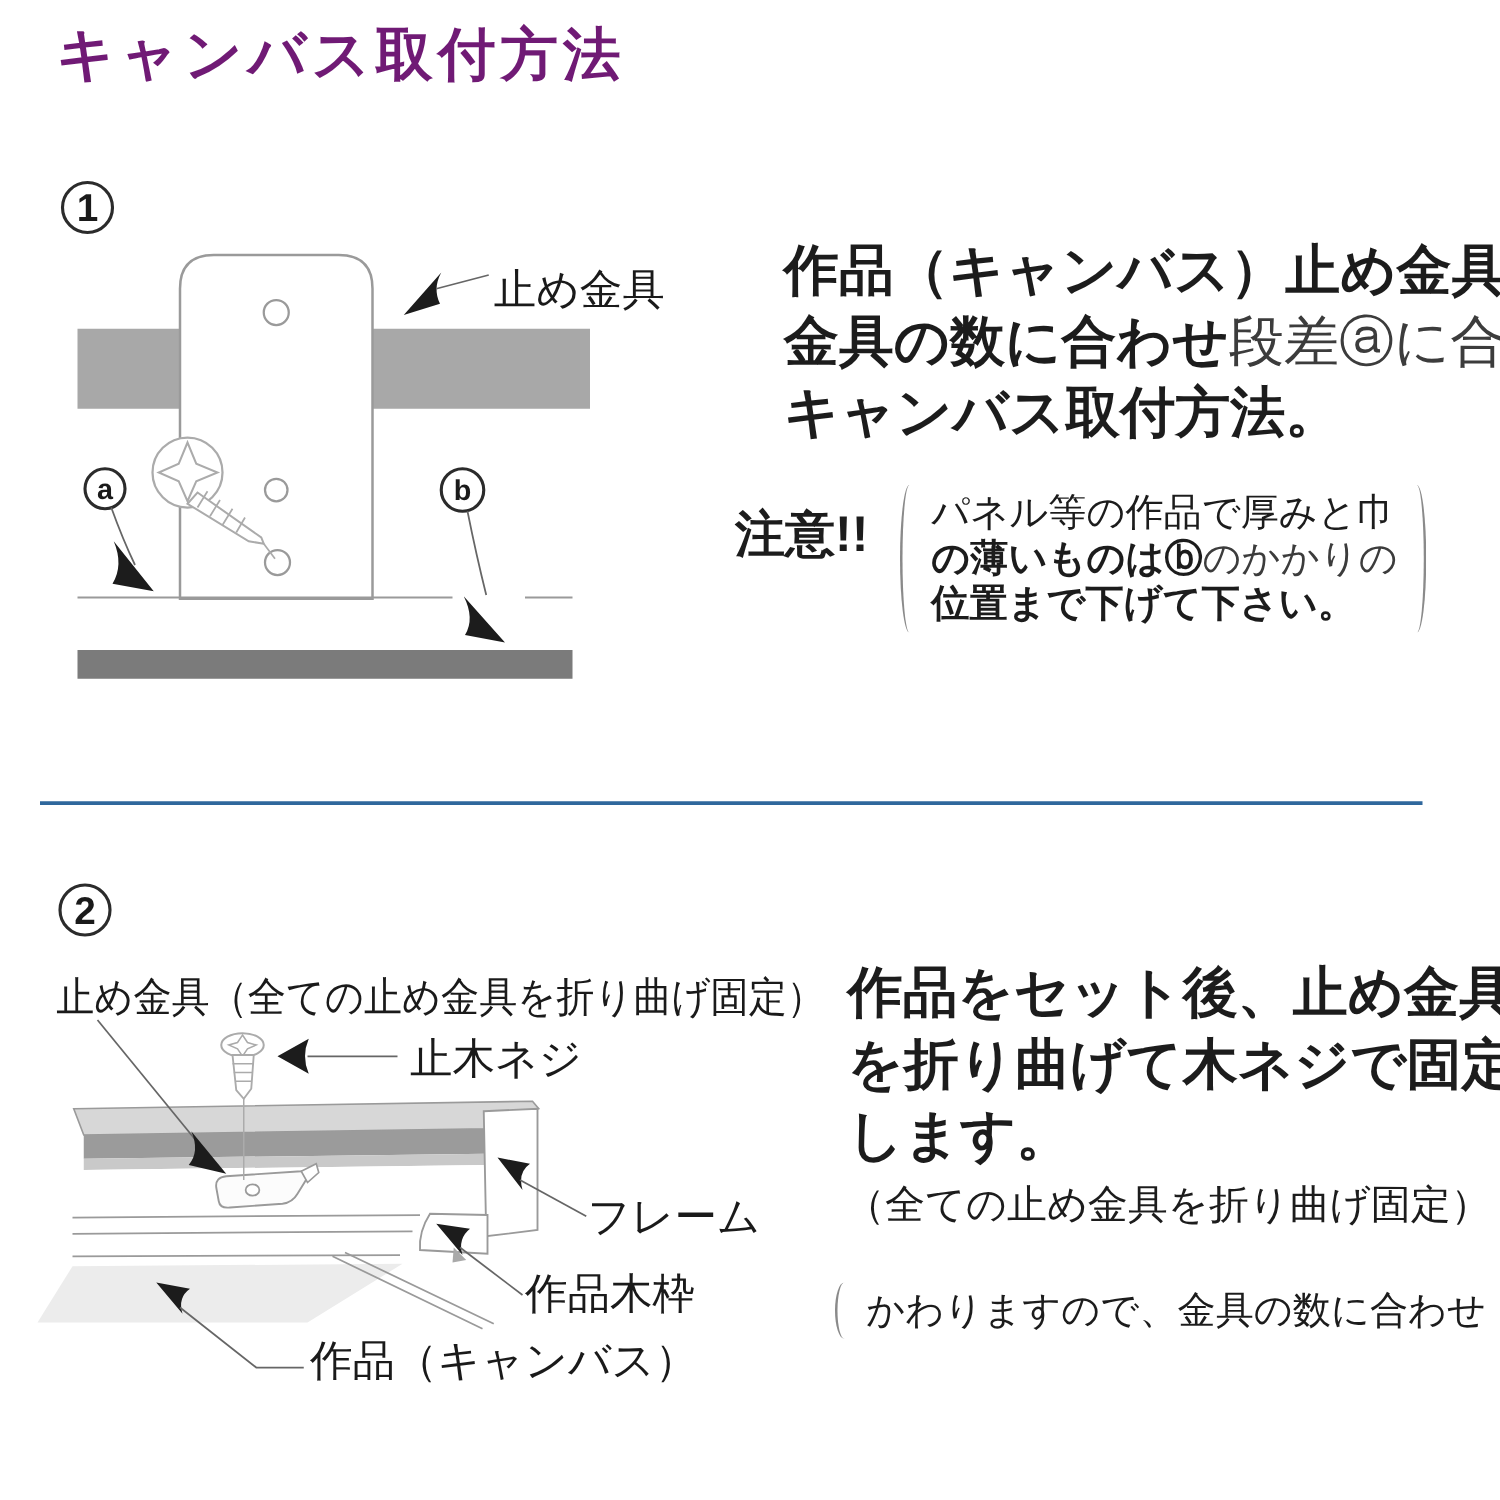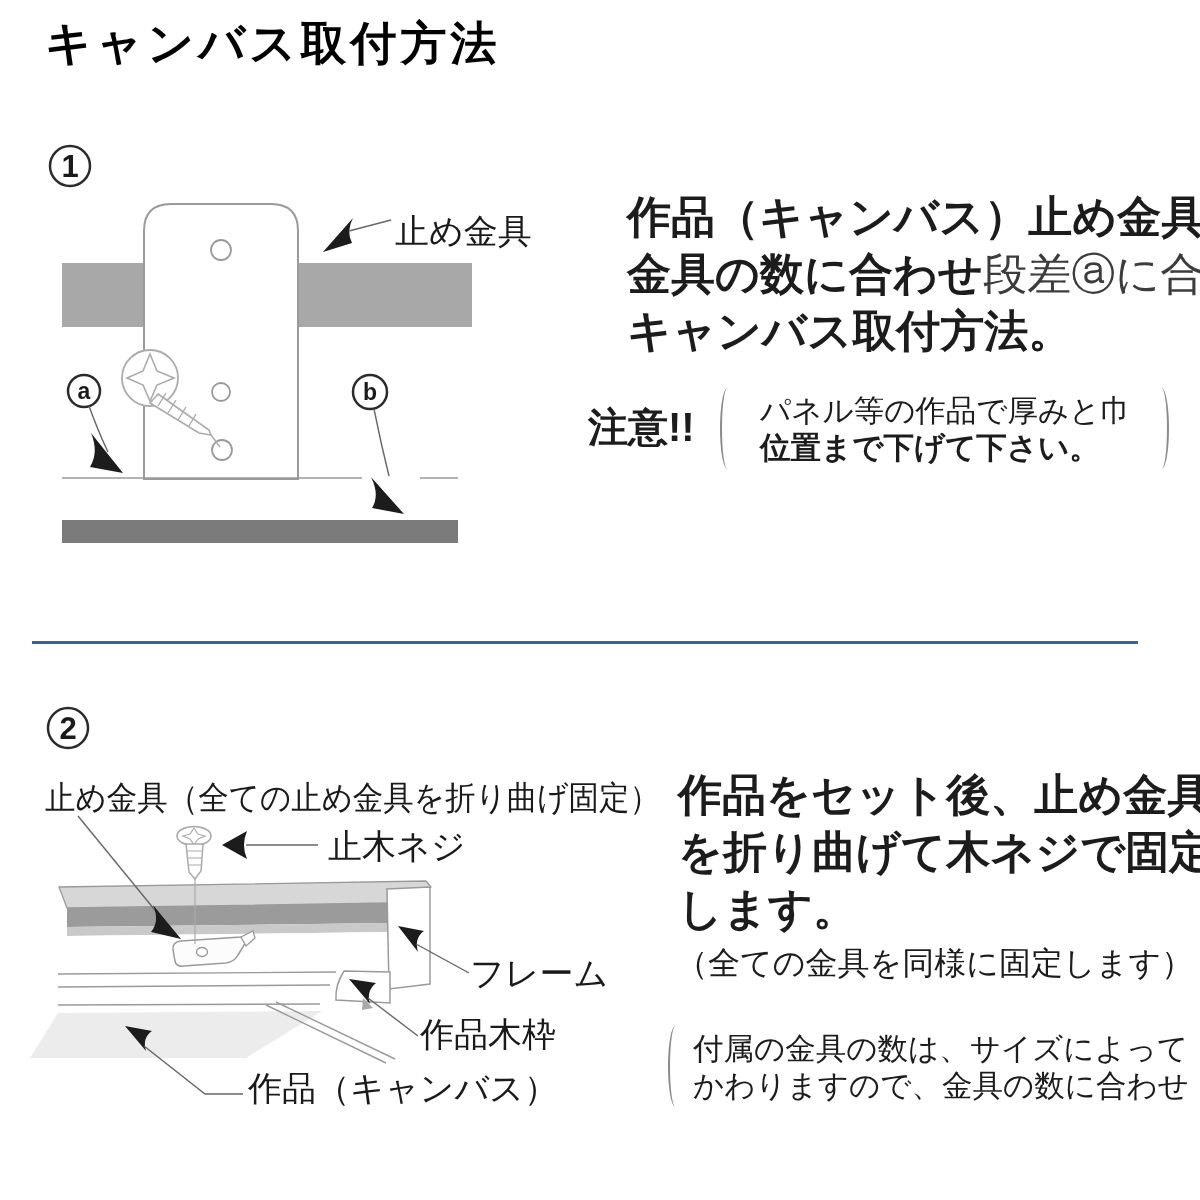--- a/index.html
+++ b/index.html
@@ -1,30 +1,30 @@
 <!DOCTYPE html>
 <html><head>
 <meta charset="utf-8">
 <style>
   * { margin:0; padding:0; box-sizing:border-box; }
   html,body { width:1200px; height:1200px; background:#ffffff; }
   body { font-family:"Liberation Sans","DejaVu Sans",sans-serif; color:#1c1c1c; position:relative; overflow:hidden; }
   .abs { position:absolute; white-space:nowrap; }
-  .page-title { left:45px; top:13px; font-size:46px; font-weight:700; letter-spacing:4px; color:#000000; }
+  .page-title { left:45px; top:13px; font-size:46px; font-weight:700; letter-spacing:4px; color:#701a75; }
   .divider { left:32px; top:641px; width:1106px; height:3px; background:#2f679c; }
 
   .para-1 { left:627px; top:188px; font-size:44px; line-height:57px; }
   .para-2 { left:678px; top:766px; font-size:44px; line-height:57px; font-weight:600; }
   .w6 { font-weight:600; }
   .w3 { font-weight:300; color:#3c3c3c; }
   .caution-label { left:588px; top:400px; font-size:40px; font-weight:700; }
   .subnote { left:676px; top:942px; font-size:32px; font-weight:500; }
 
   .note { display:flex; align-items:stretch; }
-  .note-1 { left:720px; top:388px;gap:15px; }
+  .note-1 { left:720px; top:388px; }
   .note-2 { left:668px; top:1026px; }
   .paren { width:15px; flex:0 0 15px; }
   .paren-l { border-left:2.5px solid #8a8a8a; border-radius:50%; }
   .paren-r { border-right:2.5px solid #8a8a8a; border-radius:50%; }
   .note-text { padding:4px 8px 4px 10px; font-size:30.5px; line-height:36.5px; font-weight:500; }
   .note-2 .note-text { padding-right:14px; }
 
   svg { position:absolute; overflow:visible; }
   svg text { font-family:"Liberation Sans","DejaVu Sans",sans-serif; fill:#1a1a1a; }
   .draw { stroke:#9a9a9a; fill:#ffffff; }
@@ -94,20 +94,21 @@
   <div><span class="w6">金具の数に合わせ</span><span class="w3">段差ⓐに合わ</span></div>
   <div><span class="w6">キャンバス取付方法。</span></div>
 </div>
 
 <div class="abs caution-label">注意!!</div>
 
 <div class="abs note note-1">
   <div class="paren paren-l"></div>
   <div class="note-text">
     <div><span>パネル等の作品で厚みと巾</span></div>
+    <div><span class="w6">の薄いものは</span><span class="w6">ⓑ</span><span class="w3">のかかりの</span></div>
     <div><span class="w6">位置まで下げて下さい。</span></div>
   </div>
   <div class="paren paren-r"></div>
 </div>
 
 <div class="abs divider"></div>
 
 <svg class="abs" style="left:30px; top:698px;" width="640" height="470" viewBox="30 698 640 470">
 
   <g>
@@ -171,22 +172,21 @@
     <text class="dlabel" x="248" y="1100">作品（キャンバス）</text>
   </g>
 </svg>
 
 <div class="abs para-2">
   <div>作品をセット後、止め金具</div>
   <div>を折り曲げて木ネジで固定</div>
   <div>します。</div>
 </div>
 
-<div class="abs subnote">（全ての金具を同様に固定します）</div>
+<div class="abs subnote">（全ての止め金具を折り曲げ固定）</div>
 
 <div class="abs note note-2">
   <div class="paren paren-l"></div>
   <div class="note-text">
-    <div>付属の金具の数は、サイズによって</div>
     <div>かわりますので、金具の数に合わせ</div>
   </div>
 
 </div>
 
 </body></html>

